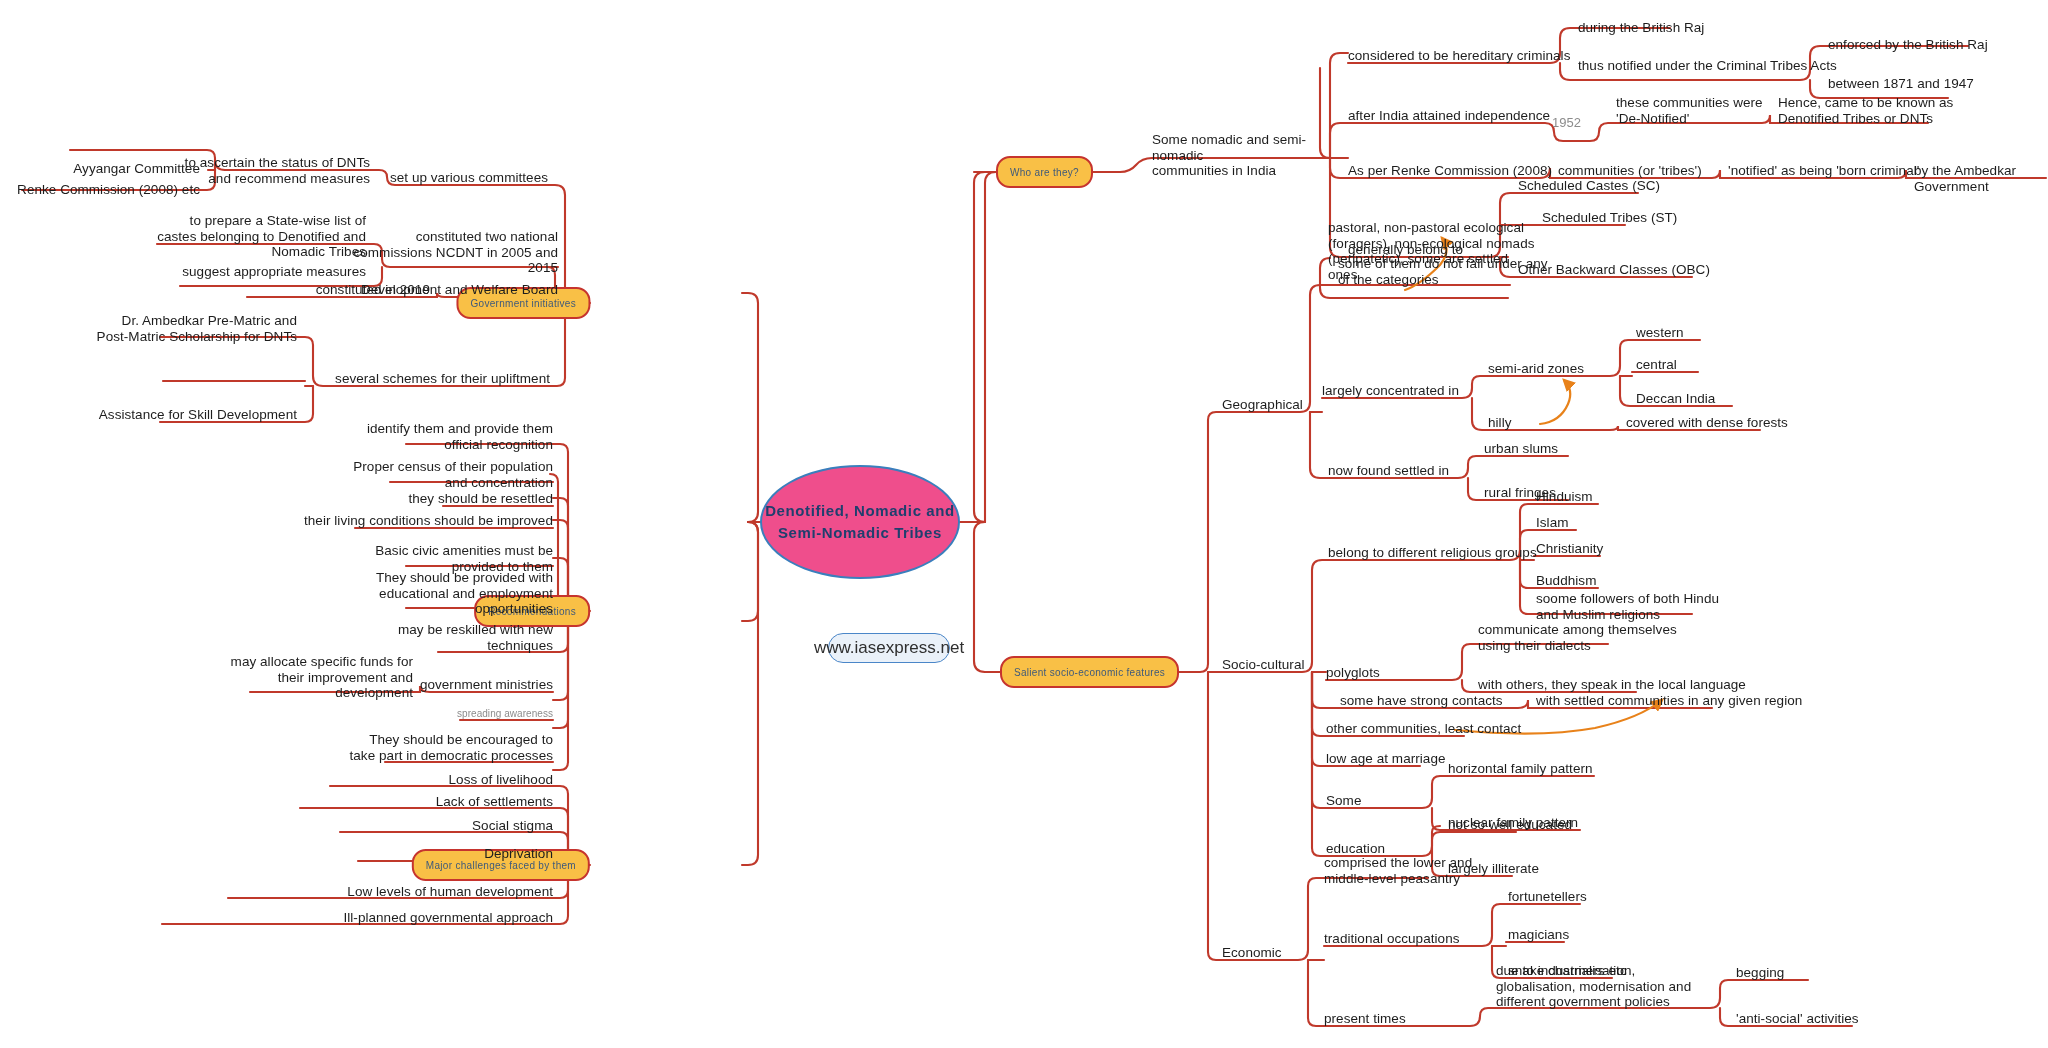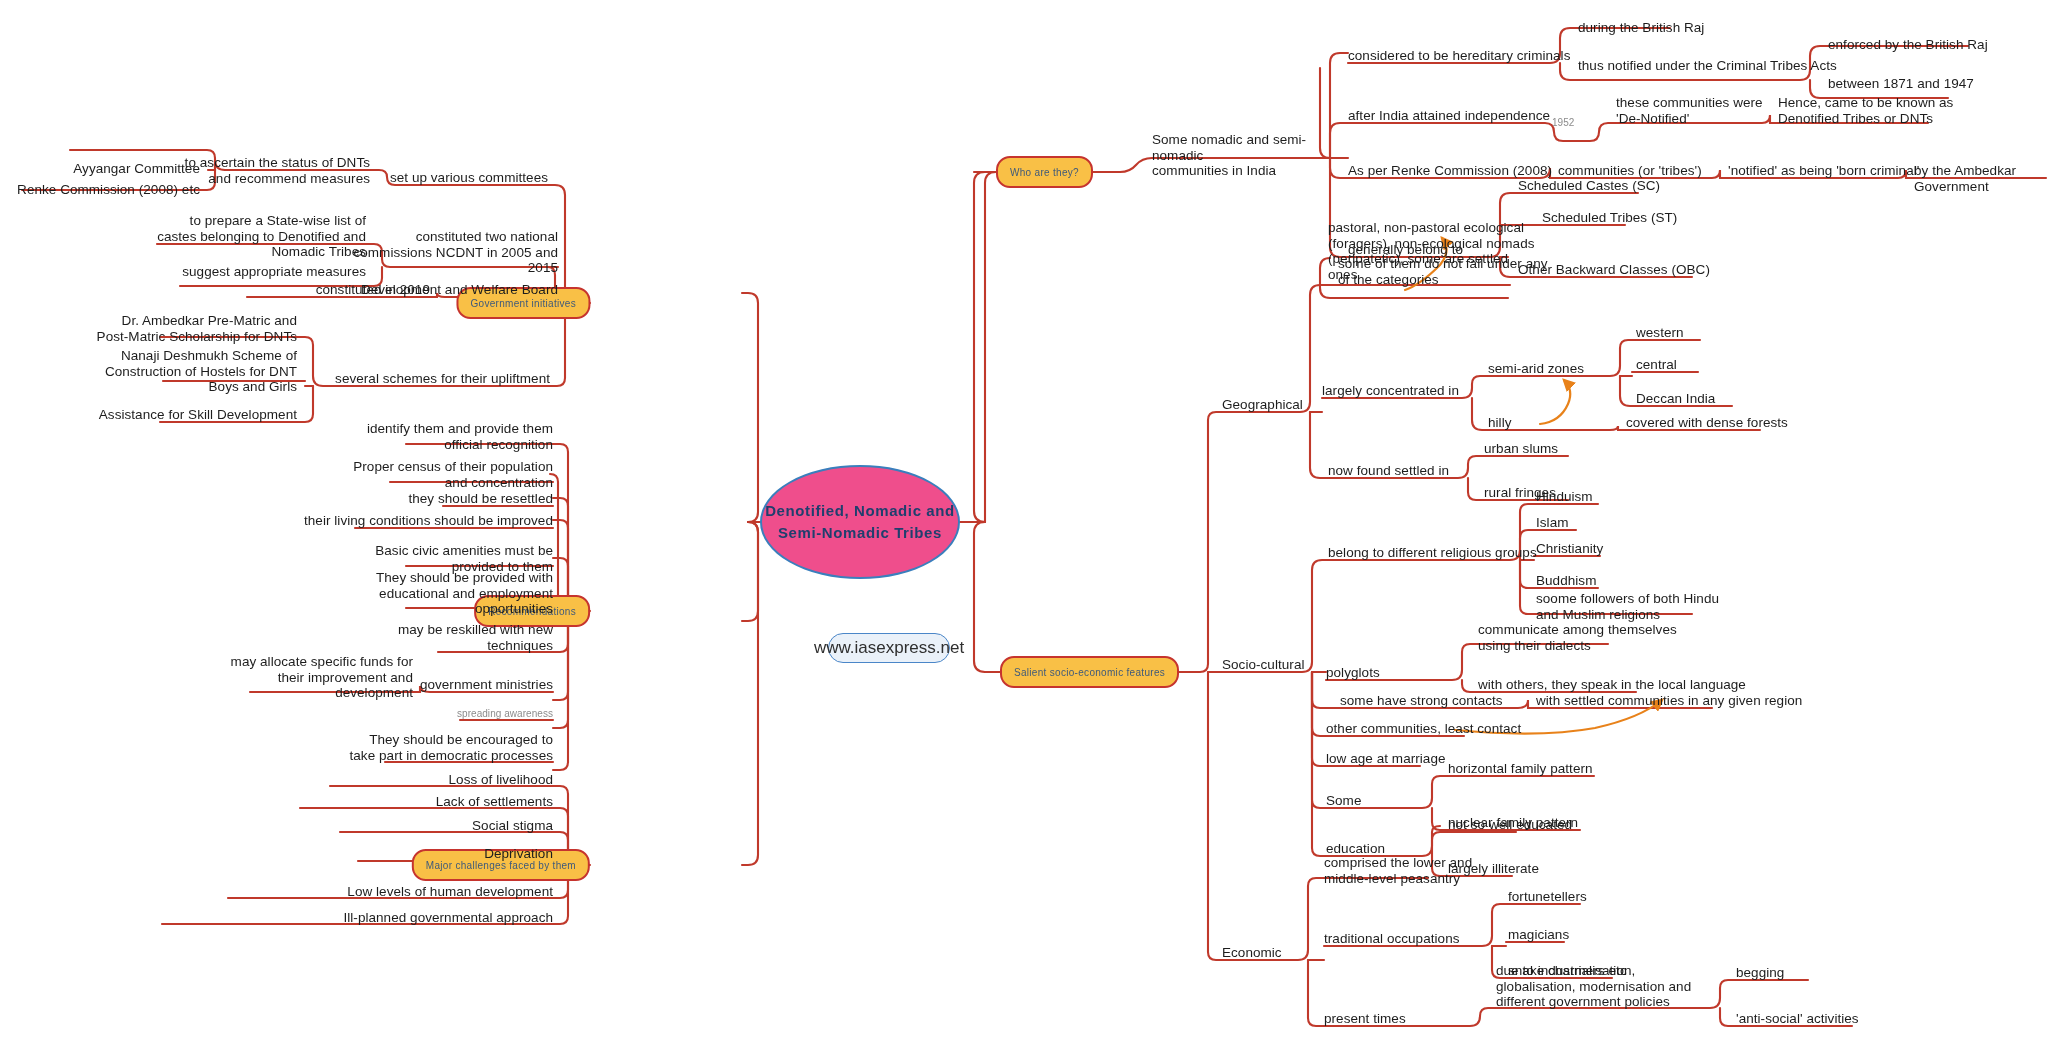--- a/index.html
+++ b/index.html
@@ -343,21 +343,21 @@
   <div class="node r" style="left:1152px;top:132px;width:180px;">Some nomadic and semi-nomadic
 communities in India</div>
 
   <div class="node r" style="left:1348px;top:48px;">considered to be hereditary criminals</div>
   <div class="node r" style="left:1578px;top:20px;">during the British Raj</div>
   <div class="node r" style="left:1578px;top:58px;">thus notified under the Criminal Tribes Acts</div>
   <div class="node r" style="left:1828px;top:37px;">enforced by the British Raj</div>
   <div class="node r" style="left:1828px;top:76px;">between 1871 and 1947</div>
 
   <div class="node r" style="left:1348px;top:108px;">after India attained independence</div>
-  <div class="node r dim" style="left:1552px;top:115px;font-size:10px;">1952</div>
+  <div class="node r dim" style="left:1552px;top:115px;font-size:13px;">1952</div>
   <div class="node r" style="left:1616px;top:95px;">these communities were
 'De-Notified'</div>
   <div class="node r" style="left:1778px;top:95px;">Hence, came to be known as
 Denotified Tribes or DNTs</div>
 
   <div class="node r" style="left:1348px;top:163px;">As per Renke Commission (2008)</div>
   <div class="node r" style="left:1558px;top:163px;">communities (or 'tribes')</div>
   <div class="node r" style="left:1728px;top:163px;">'notified' as being 'born criminal'</div>
   <div class="node r" style="left:1914px;top:163px;">by the Ambedkar Government</div>
 
@@ -434,23 +434,20 @@
 castes belonging to Denotified and
 Nomadic Tribes</div>
   <div class="node l" style="left:366px;top:264px;transform:translateX(-100%);">suggest appropriate measures</div>
 
   <div class="node l" style="left:558px;top:282px;transform:translateX(-100%);">Development and Welfare Board</div>
   <div class="node l" style="left:430px;top:282px;transform:translateX(-100%);">constituted in 2019</div>
 
   <div class="node l" style="left:550px;top:371px;transform:translateX(-100%);">several schemes for their upliftment</div>
   <div class="node l" style="left:297px;top:313px;transform:translateX(-100%);">Dr. Ambedkar Pre-Matric and
 Post-Matric Scholarship for DNTs</div>
-  <div class="node l" style="left:297px;top:348px;transform:translateX(-100%);">Nanaji Deshmukh Scheme of
-Construction of Hostels for DNT
-Boys and Girls</div>
   <div class="node l" style="left:297px;top:407px;transform:translateX(-100%);">Assistance for Skill Development</div>
 
   <div class="node l" style="left:553px;top:421px;transform:translateX(-100%);">identify them and provide them
 official recognition</div>
   <div class="node l" style="left:553px;top:459px;transform:translateX(-100%);">Proper census of their population
 and concentration</div>
   <div class="node l" style="left:553px;top:491px;transform:translateX(-100%);">they should be resettled</div>
   <div class="node l" style="left:553px;top:513px;transform:translateX(-100%);">their living conditions should be improved</div>
   <div class="node l" style="left:553px;top:543px;transform:translateX(-100%);">Basic civic amenities must be
 provided to them</div>

